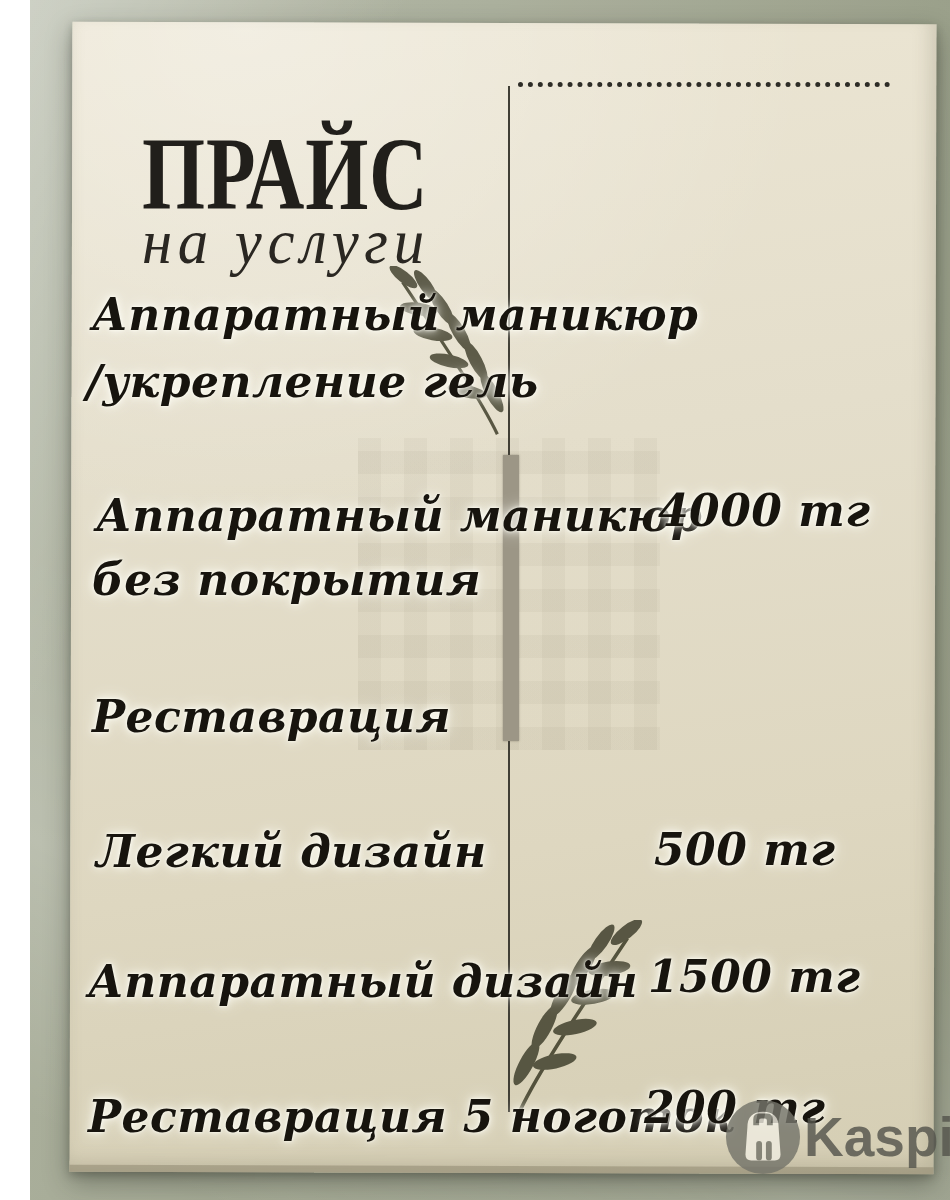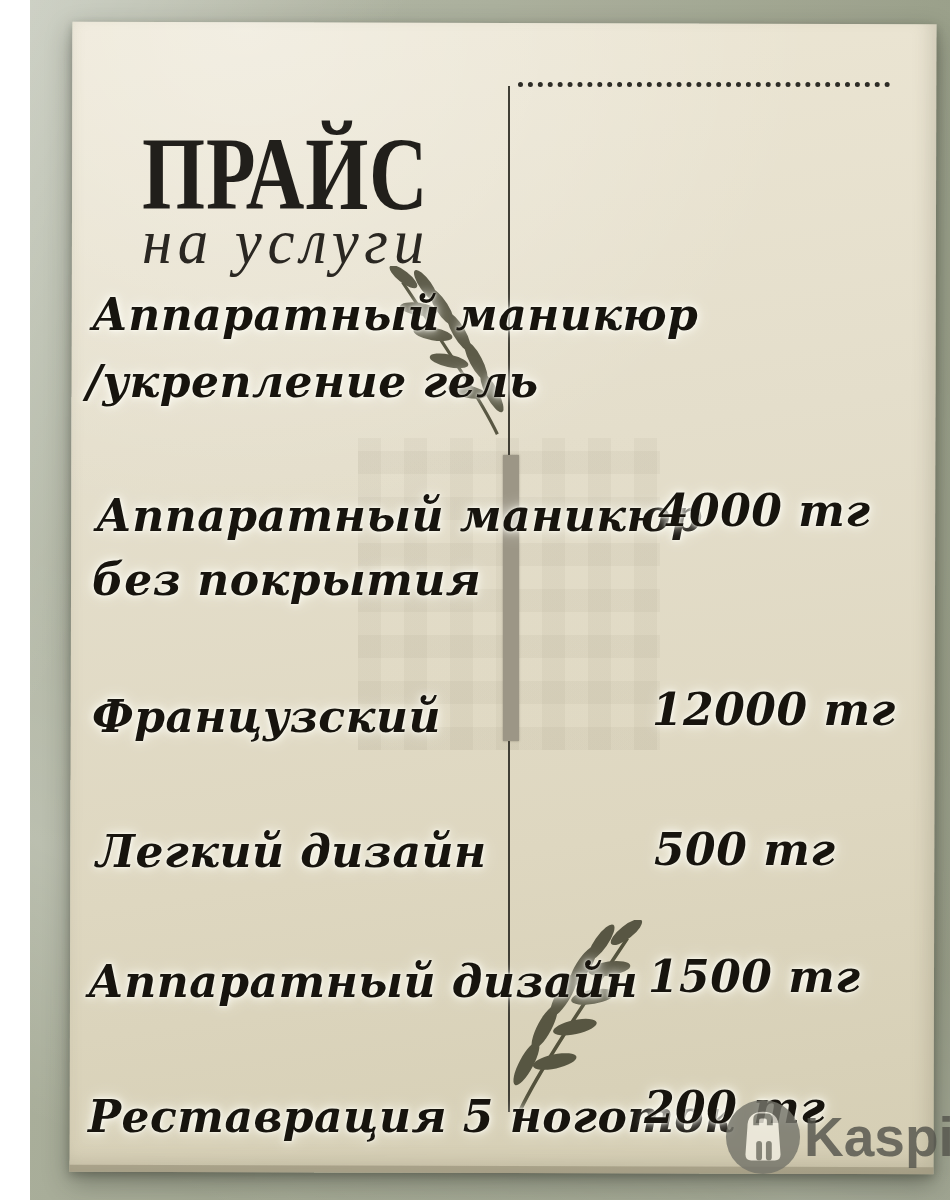--- a/index.html
+++ b/index.html
@@ -107,22 +107,21 @@
   <h1 class="title" style="margin:0;">ПРАЙС</h1>
   <div class="subtitle">на услуги</div>
 
   <div class="svc" style="left:62px;top:293px">Аппаратный маникюр</div>
   <div class="svc" style="left:56px;top:360px">/укрепление гель</div>
 
   <div class="svc" style="left:66px;top:494px">Аппаратный маникюр</div>
   <div class="svc" style="left:62px;top:558px">без покрытия</div>
   <div class="svc" style="left:628px;top:489px">4000 тг</div>
 
-  <div class="svc" style="left:62px;top:695px">Французский</div>
-  <div class="svc" style="left:622px;top:688px">12000 тг</div>
+  <div class="svc" style="left:62px;top:695px">Реставрация</div>
 
   <div class="svc" style="left:66px;top:830px">Легкий дизайн</div>
   <div class="svc" style="left:624px;top:828px">500 тг</div>
 
   <div class="svc" style="left:58px;top:960px">Аппаратный дизайн</div>
   <div class="svc" style="left:618px;top:955px">1500 тг</div>
 
   <div class="svc" style="left:58px;top:1095px">Реставрация 5 ноготок</div>
   <div class="svc" style="left:614px;top:1086px">200 тг</div>
 

